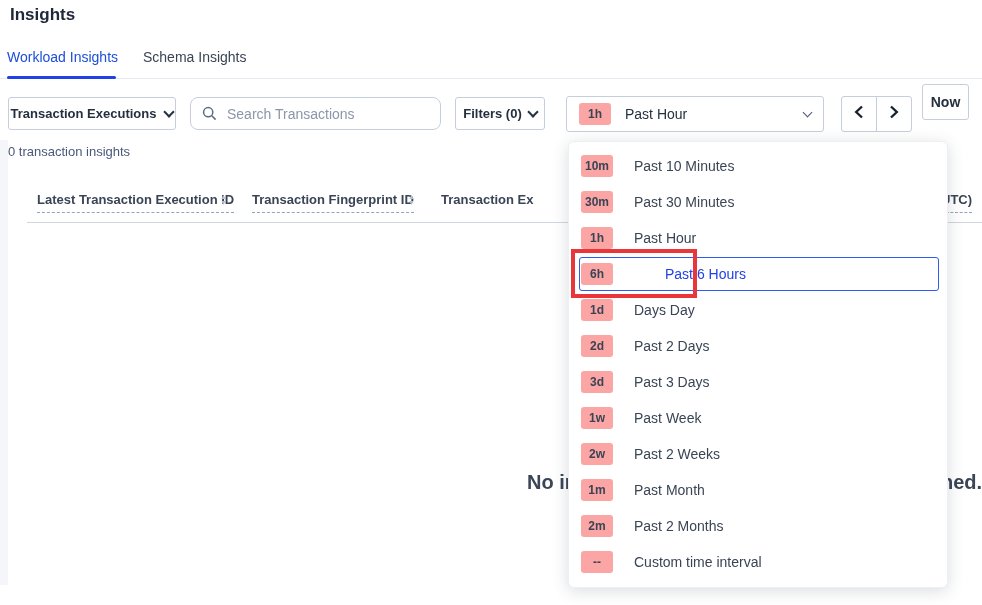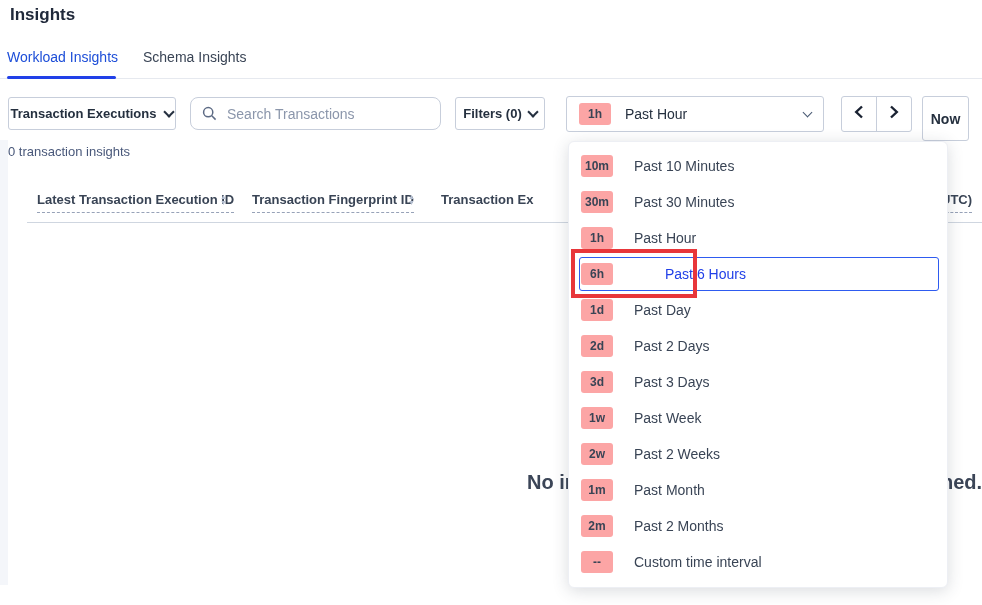--- a/index.html
+++ b/index.html
@@ -44,21 +44,21 @@
     display:flex;align-items:center;justify-content:center;
     font-size:12px;font-weight:700;color:#394455;flex:0 0 auto;
   }
   .timepicker .tp-label{margin-left:14px;font-size:14px;color:#25303f;}
   .timepicker .cdown{margin-left:auto;}
 
   .pager{left:841px;top:96px;width:71px;height:36px;border:1px solid #c7cedb;border-radius:3px;
     background:#fff;display:flex;}
   .pager .pcell{flex:1;display:flex;align-items:center;justify-content:center;cursor:pointer;}
   .pager .pcell + .pcell{border-left:1px solid #c7cedb;}
-  .now-btn{left:922px;top:96px;width:47px;height:45px;font-size:14px;}
+  .now-btn{left:922px;top:84px;width:47px;height:36px;font-size:14px;}
 
   .summary{left:8px;top:144px;font-size:13px;color:#49587a;}
 
   
   .gutter{left:0;top:140px;width:8px;height:445px;background:#f4f6fa;}
   .th{top:192px;font-size:13px;font-weight:700;color:#394455;white-space:nowrap;}
   .th .lbl{display:inline-block;padding-bottom:5px;border-bottom:1px dashed #97a2b8;}
   .sort{top:194px;display:flex;flex-direction:column;align-items:center;
     color:#b6c0d2;font-size:7px;line-height:6px;cursor:pointer;}
   .thead-border{left:27px;top:222px;width:955px;height:1px;background:#cfd6e0;}
@@ -183,21 +183,21 @@
   <div class="dd-item">
     <span class="badge">1h</span>
     <span class="lab">Past Hour</span>
   </div>
   <div class="dd-item hl">
     <span class="badge">6h</span>
     <span class="lab">Past 6 Hours</span>
   </div>
   <div class="dd-item">
     <span class="badge">1d</span>
-    <span class="lab">Past Day</span>
+    <span class="lab">Days Day</span>
   </div>
   <div class="dd-item">
     <span class="badge">2d</span>
     <span class="lab">Past 2 Days</span>
   </div>
   <div class="dd-item">
     <span class="badge">3d</span>
     <span class="lab">Past 3 Days</span>
   </div>
   <div class="dd-item">

